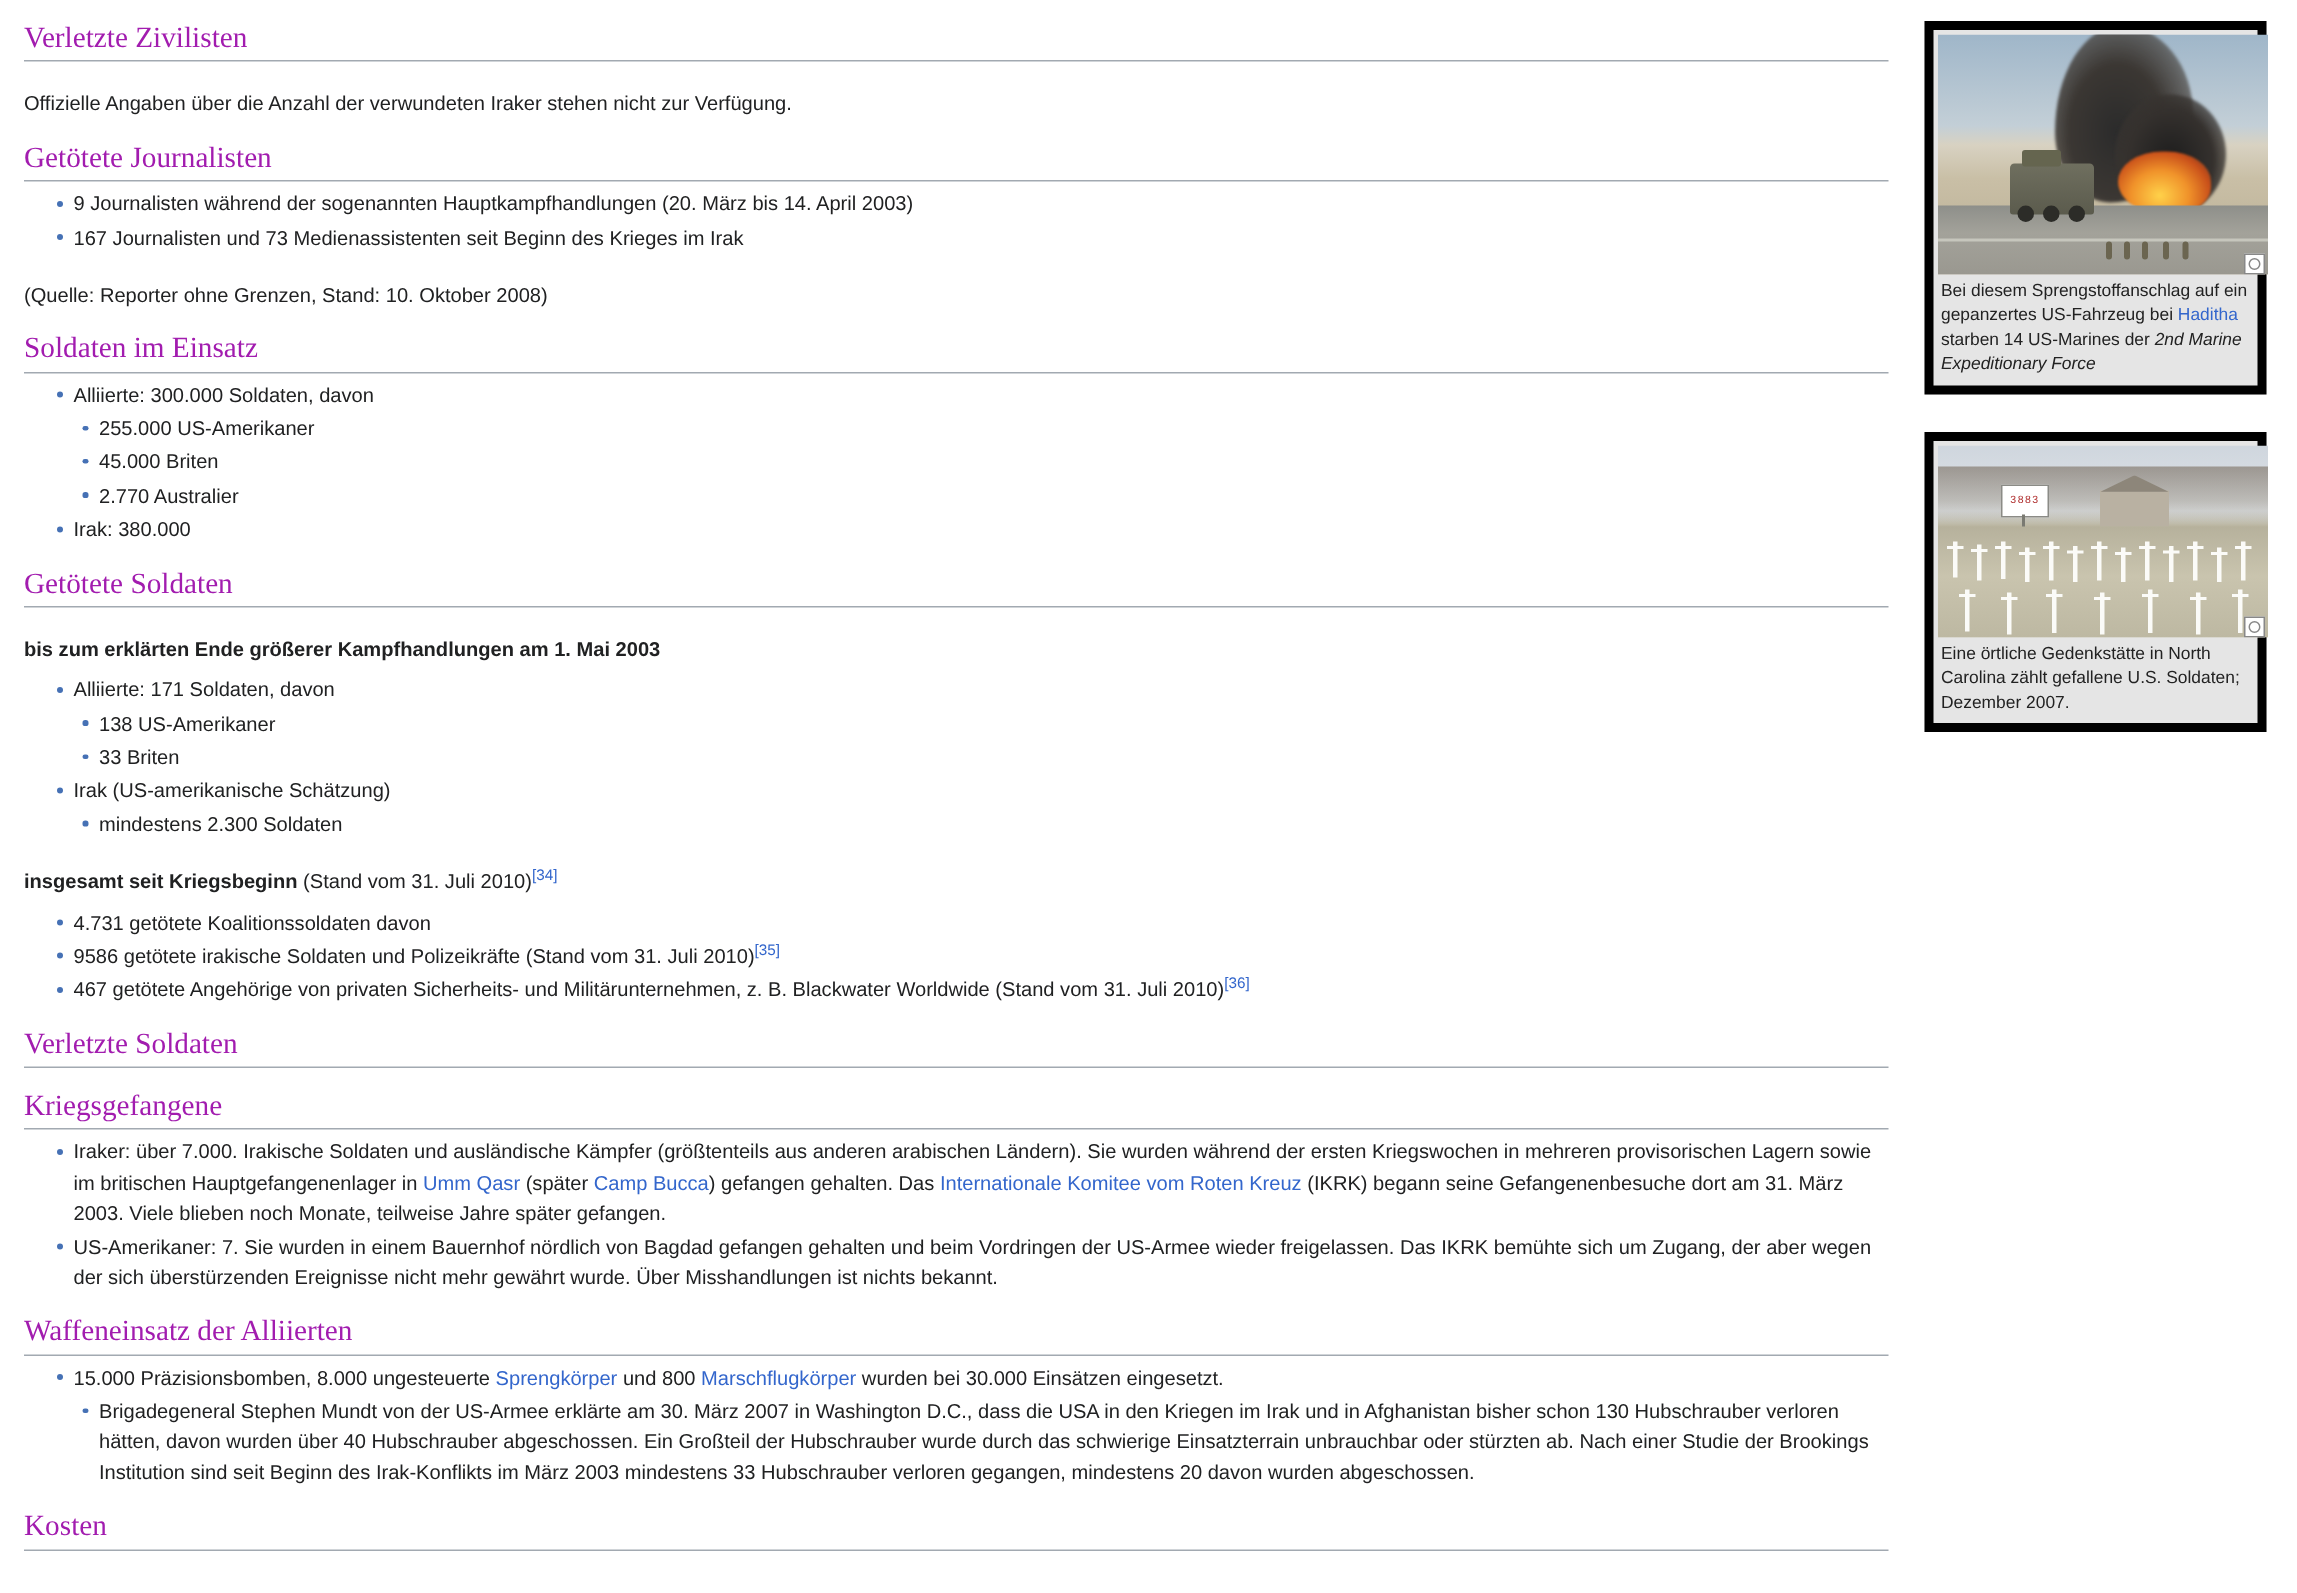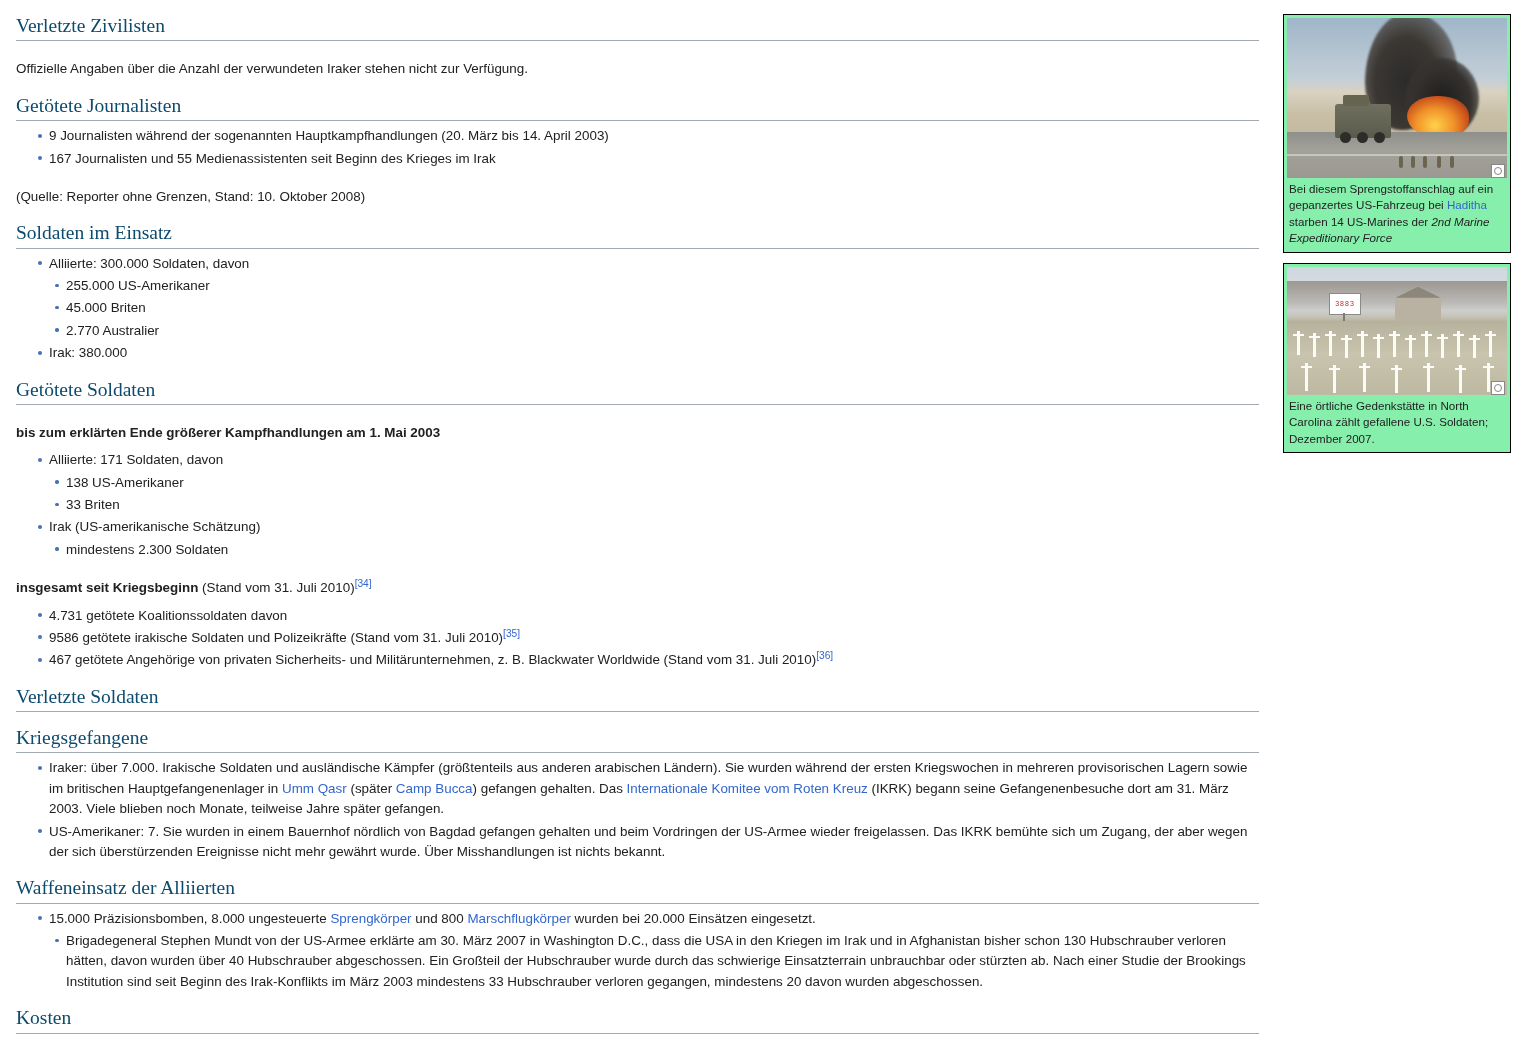--- a/index.html
+++ b/index.html
@@ -9,21 +9,21 @@
     line-height:1.52;
     color:#202122;
     width:1531px;
   }
   .page{position:relative;width:1531px;min-height:1062px;padding:0;box-sizing:border-box;}
   .content{padding:0 16px 0 16px;width:1275px;box-sizing:border-box;margin-left:0;}
   h2.sec{
     font-family:"Liberation Serif",serif;
     font-size:19.5px;
     font-weight:normal;
-    color:#0c4a6e;
+    color:#a21caf;
     border-bottom:1px solid #a2a9b1;
     margin:14px 0 5px 0;
     padding-bottom:2px;
     line-height:1.25;
   }
   p{margin:18px 0 7px 0;}
   ul{margin:3px 0 3px 0;padding-left:22px;list-style:none;}
   li{position:relative;margin:2px 0;padding-left:11px;}
   li:before{
     content:"";
@@ -35,26 +35,26 @@
   }
   ul ul{margin:2px 0 2px 0;padding-left:17px;}
   ul ul li:before{background:#4671b5;width:3.5px;height:3.5px;}
   a{color:#3366cc;text-decoration:none;}
   sup{font-size:0.76em;line-height:1;vertical-align:super;text-align:center;}
   sup a{color:#3366cc;}
   .bold{font-weight:bold;}
   .cut-top{margin-top:-3px;}
   .thumbs{position:absolute;right:20px;top:0;width:228px;}
   .thumb{
-    border:1px solid #000000;
-    background:#86efac;
+    border:6px solid #000000;
+    background:#e5e5e5;
     padding:3px;
     box-sizing:border-box;
     width:228px;
-    margin-bottom:10px;
+    margin-bottom:25px;
     position:relative;
   }
   .thumb .imgbox{
     width:220px;
     height:auto;
     display:block;
     position:relative;
     overflow:hidden;
   }
   .thumb .cap{
@@ -239,21 +239,21 @@
   </div>
 
   <div class="content">
 
     <h2 class="sec cut-top">Verletzte Zivilisten</h2>
     <p>Offizielle Angaben über die Anzahl der verwundeten Iraker stehen nicht zur Verfügung.</p>
 
     <h2 class="sec">Getötete Journalisten</h2>
     <ul>
       <li>9 Journalisten während der sogenannten Hauptkampfhandlungen (20. März bis 14. April 2003)</li>
-      <li>167 Journalisten und 55 Medienassistenten seit Beginn des Krieges im Irak</li>
+      <li>167 Journalisten und 73 Medienassistenten seit Beginn des Krieges im Irak</li>
     </ul>
     <p>(Quelle: Reporter ohne Grenzen, Stand: 10. Oktober 2008)</p>
 
     <h2 class="sec">Soldaten im Einsatz</h2>
     <ul>
       <li>Alliierte: 300.000 Soldaten, davon</li>
       <ul>
         <li>255.000 US-Amerikaner</li>
         <li>45.000 Briten</li>
         <li>2.770 Australier</li>
@@ -289,21 +289,21 @@
     <ul>
       <li>
         <span>Iraker: über 7.000. Irakische Soldaten und ausländische Kämpfer (größtenteils aus anderen arabischen Ländern). Sie wurden während der ersten Kriegswochen in mehreren provisorischen Lagern sowie im britischen Hauptgefangenenlager in </span><a href="#">Umm Qasr</a><span> (später </span><a href="#">Camp Bucca</a><span>) gefangen gehalten. Das </span><a href="#">Internationale Komitee vom Roten Kreuz</a><span> (IKRK) begann seine Gefangenenbesuche dort am 31. März 2003. Viele blieben noch Monate, teilweise Jahre später gefangen.</span>
       </li>
       <li>US-Amerikaner: 7. Sie wurden in einem Bauernhof nördlich von Bagdad gefangen gehalten und beim Vordringen der US-Armee wieder freigelassen. Das IKRK bemühte sich um Zugang, der aber wegen der sich überstürzenden Ereignisse nicht mehr gewährt wurde. Über Misshandlungen ist nichts bekannt.</li>
     </ul>
 
     <h2 class="sec">Waffeneinsatz der Alliierten</h2>
     <ul>
       <li>
-        <span>15.000 Präzisionsbomben, 8.000 ungesteuerte </span><a href="#">Sprengkörper</a><span> und 800 </span><a href="#">Marschflugkörper</a><span> wurden bei 20.000 Einsätzen eingesetzt.</span>
+        <span>15.000 Präzisionsbomben, 8.000 ungesteuerte </span><a href="#">Sprengkörper</a><span> und 800 </span><a href="#">Marschflugkörper</a><span> wurden bei 30.000 Einsätzen eingesetzt.</span>
       </li>
       <ul>
         <li>Brigadegeneral Stephen Mundt von der US-Armee erklärte am 30. März 2007 in Washington D.C., dass die USA in den Kriegen im Irak und in Afghanistan bisher schon 130 Hubschrauber verloren hätten, davon wurden über 40 Hubschrauber abgeschossen. Ein Großteil der Hubschrauber wurde durch das schwierige Einsatzterrain unbrauchbar oder stürzten ab. Nach einer Studie der Brookings Institution sind seit Beginn des Irak-Konflikts im März 2003 mindestens 33 Hubschrauber verloren gegangen, mindestens 20 davon wurden abgeschossen.</li>
       </ul>
     </ul>
 
     <h2 class="sec">Kosten</h2>
 
   </div>
 </div>

